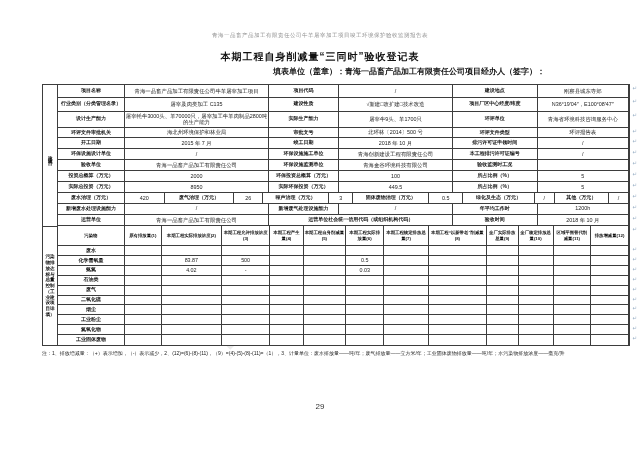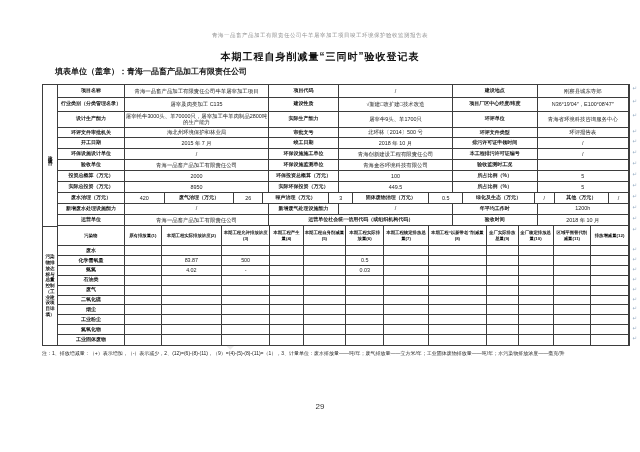--- a/index.html
+++ b/index.html
@@ -12,21 +12,21 @@
     font-size:5.5px;color:#8f8f8f;letter-spacing:.5px;
   }
   .page-title{
     position:absolute;top:50px;left:0;width:100%;text-align:center;
     font-size:10px;font-weight:bold;letter-spacing:1px;color:#111;
   }
   .subheader{
     position:absolute;top:66px;left:55px;width:530px;display:flex;
     font-size:8px;font-weight:bold;color:#111;
   }
-  .subheader .sh-unit{flex:1 1 auto;text-align:left;}
+  .subheader .sh-unit{flex:1 1 auto;text-align:right;}
   .subheader .sh-filler{flex:0 0 150px;text-align:left;}
   .subheader .sh-handler{flex:0 0 120px;text-align:left;}
   .reg-table{
     position:absolute;top:84px;left:42px;width:588px;height:262px;
     border:1px solid #3d3d3d;display:flex;box-sizing:border-box;background:#fff;
   }
   .vstrip{flex:0 0 15px;display:flex;flex-direction:column;border-right:1px solid #3d3d3d;box-sizing:border-box;}
   .vcell{box-sizing:border-box;display:flex;align-items:center;justify-content:center;
     font-size:4.6px;font-weight:bold;text-align:center;line-height:1.25;color:#111;}
   .vcell.sec1{height:142px;border-bottom:1px solid #3d3d3d;
@@ -61,20 +61,21 @@
   <line x1="350" y1="332" x2="565" y2="242" stroke="#e7e7e7" stroke-width="6"></line>
   <line x1="390" y1="238" x2="468" y2="335" stroke="#eaeaea" stroke-width="5"></line>
   <line x1="148" y1="262" x2="232" y2="348" stroke="#ebebeb" stroke-width="5"></line>
 </svg>
 
 <div class="doc-header">青海一品畜产品加工有限责任公司牛羊屠宰加工项目竣工环境保护验收监测报告表</div>
 <div class="page-title">本期工程自身削减量“三同时”验收登记表</div>
 
 <div class="subheader">
   <span class="sh-unit">填表单位（盖章）：青海一品畜产品加工有限责任公司</span>
+  <span class="sh-handler">项目经办人（签字）：</span>
 </div>
 
 <div class="reg-table">
   <div class="vstrip">
     <div class="vcell sec1">建设项目</div>
     <div class="vcell sec2">污染物排放达标与总量控制（工业建设项目详填）</div>
   </div>
   <div class="tbody" id="table-body">
       <div class="row" style="height: 13px;">
         <div class="cell lbl" style="flex: 0 0 11.7%;">项目名称</div>

